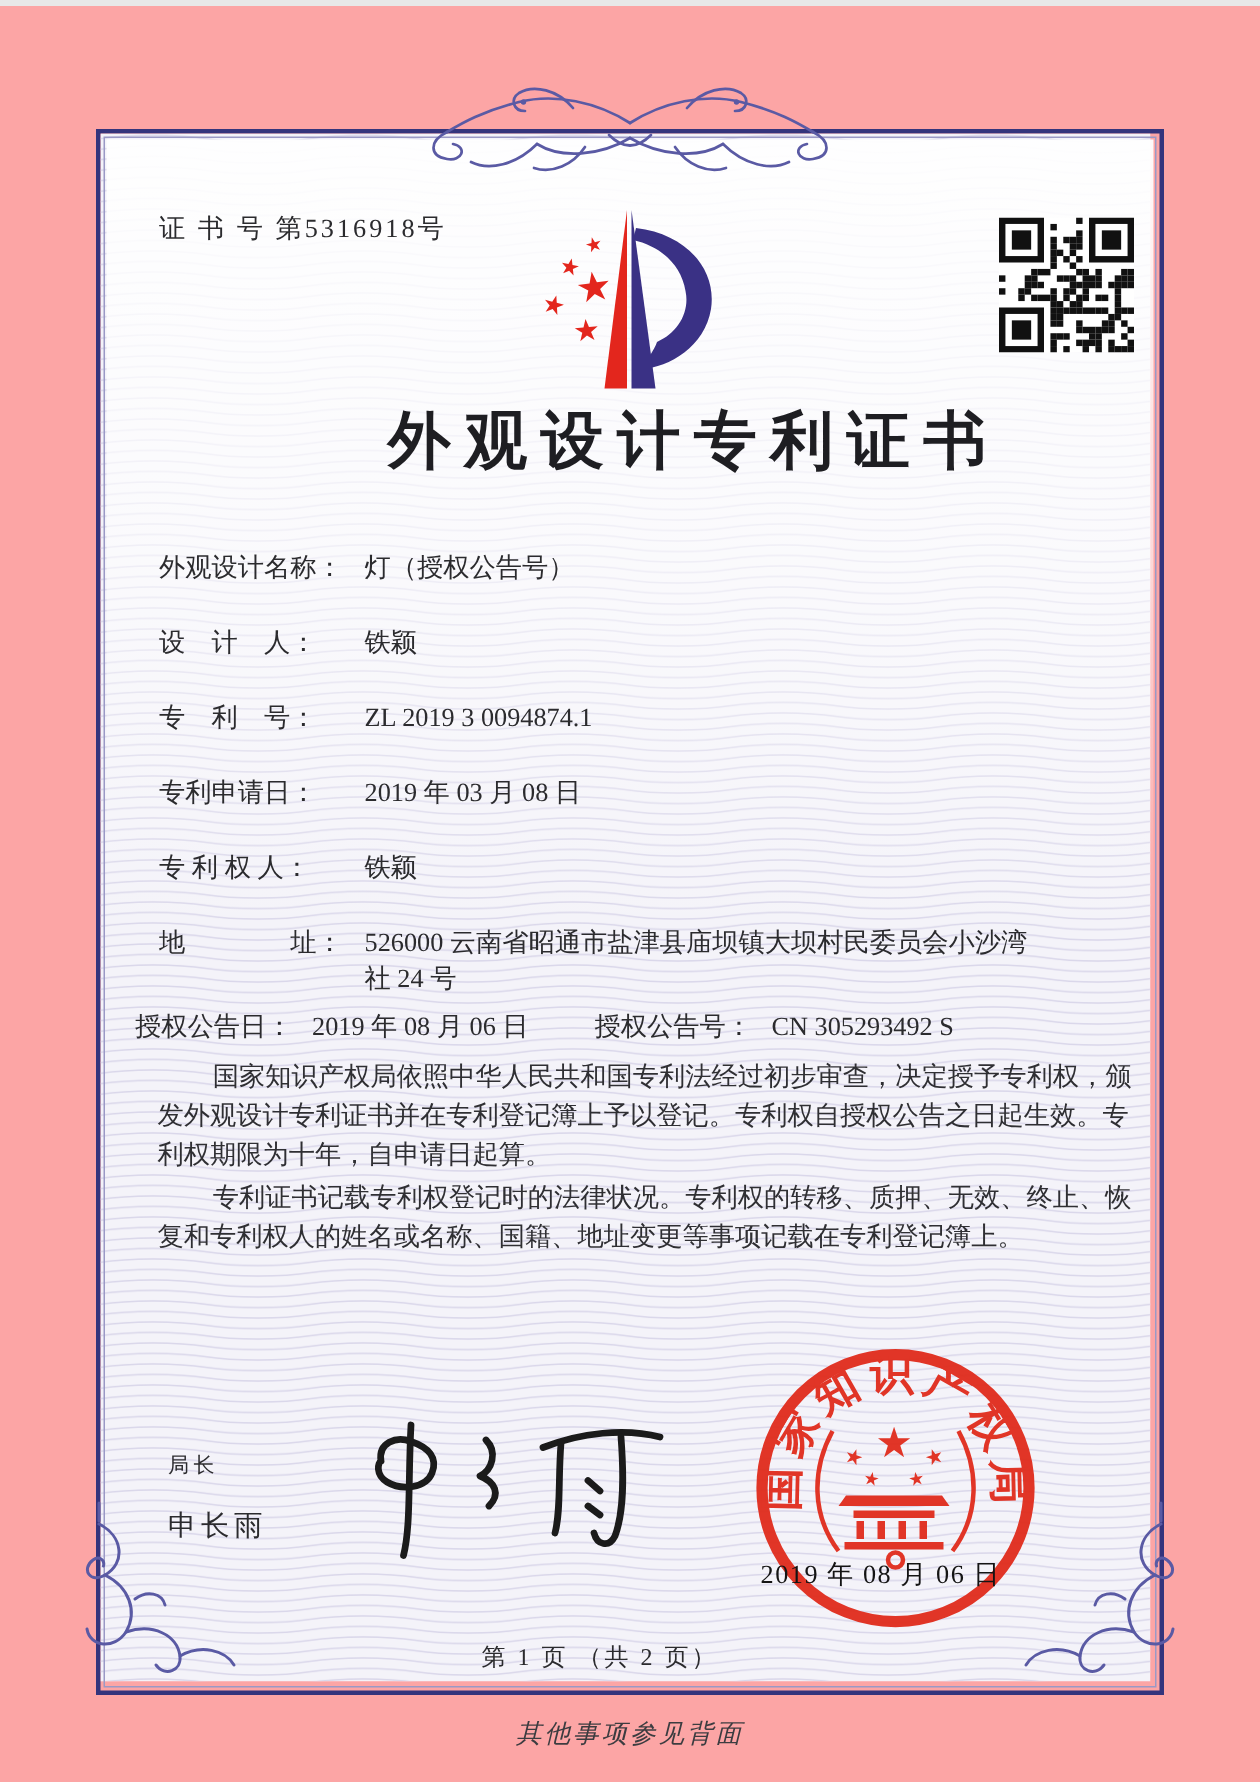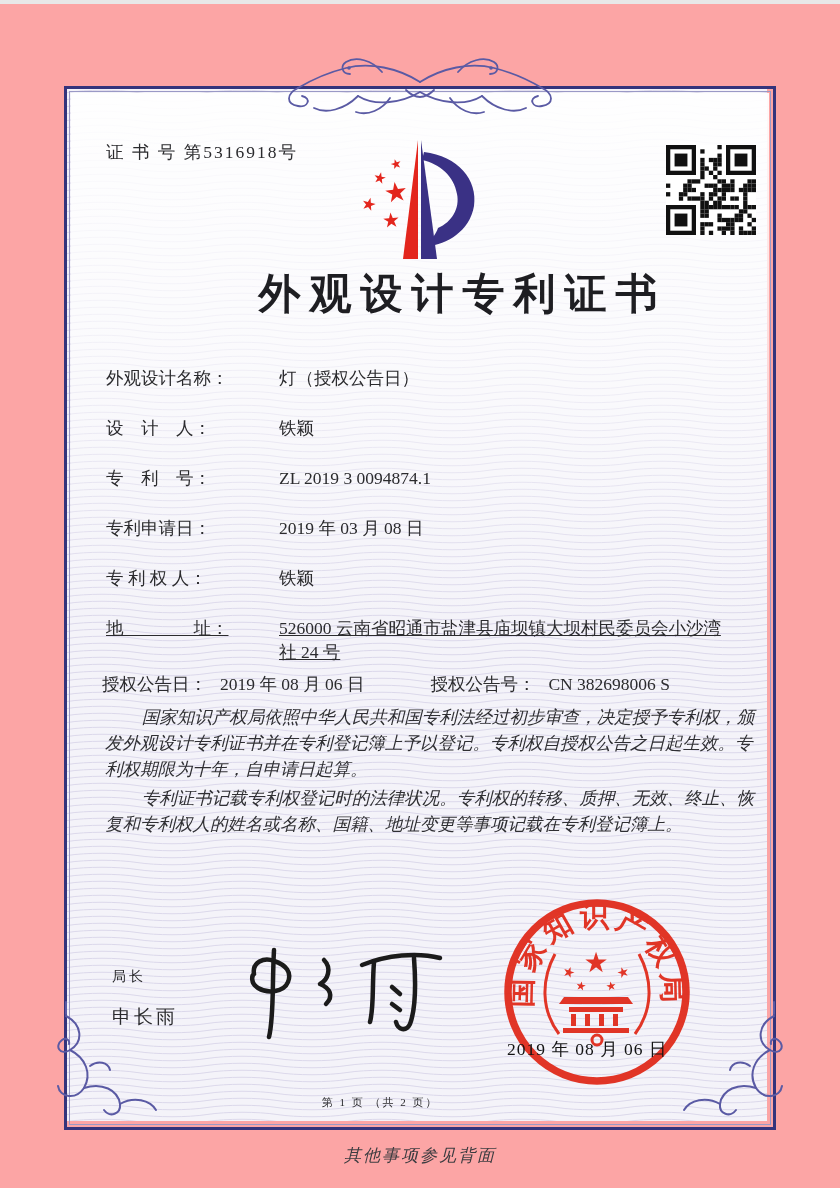--- a/index.html
+++ b/index.html
@@ -14,36 +14,36 @@
   .glare{position:absolute;inset:4px;z-index:1;
     background:linear-gradient(180deg,rgba(255,255,255,.95) 0%,rgba(255,255,255,.6) 26%,rgba(255,255,255,0) 52%);}
   .ornament{position:absolute;z-index:4;}
   .content{position:absolute;inset:0;z-index:3;}
   .cert-number{position:absolute;left:106px;top:136px;font-size:17.5px;letter-spacing:2px;}
   .logo{position:absolute;left:346px;top:128px;}
   .qr{position:absolute;left:666px;top:141px;}
   .title{position:absolute;left:64px;top:262px;width:788px;text-align:center;
     font-size:42px;font-weight:bold;letter-spacing:9px;text-indent:9px;color:#1e1e22;}
   .fields{position:absolute;left:106px;top:362px;width:660px;font-size:17.5px;}
-  .field-row{display:flex;margin-bottom:26px;line-height:24px;gap:36px;}
-  .field-row.address{margin-bottom:12px;text-decoration:underline;}
+  .field-row{display:flex;margin-bottom:26px;line-height:24px;}
+  .field-row.address{margin-bottom:12px;}
   .field-label{flex:0 0 137px;white-space:pre;}
   .field-value{max-width:442px;}
-  .grant-row{position:absolute;left:102px;top:668px;width:660px;font-size:17.5px;display:flex;line-height:24px;gap:22px;}
+  .grant-row{position:absolute;left:90px;top:668px;width:660px;font-size:17.5px;display:flex;line-height:24px;}
   .grant-pair{display:flex;}
   .grant-pair .field-label{flex:0 0 118px;}
   .grant-pair.right{margin-left:44px;justify-content:flex-end;}
   .paragraphs{position:absolute;left:105px;top:700px;width:654px;font-size:17.5px;line-height:26px;color:#2f2f33;}
-  .paragraphs p{margin:0 0 3px 0;text-indent:2.1em;font-style:italic;}
+  .paragraphs p{margin:0 0 3px 0;text-indent:2.1em;}
   .sig-title{position:absolute;left:112px;top:964px;font-size:14px;letter-spacing:3px;}
   .sig-name{position:absolute;left:112px;top:1000px;font-size:19px;letter-spacing:3px;}
   .sig-script{position:absolute;left:222px;top:928px;z-index:3;}
   .seal{position:absolute;left:497px;top:888px;z-index:3;opacity:.94;}
   .seal-date{position:absolute;left:507px;top:1033px;font-size:17.5px;letter-spacing:1px;color:#141414;z-index:5;}
-  .page-footer{position:absolute;left:64px;top:1091px;width:632px;text-align:center;font-size:11px;letter-spacing:2px;}
+  .page-footer{position:absolute;left:64px;top:1091px;width:632px;text-align:center;font-size:16px;letter-spacing:2px;padding-left:20px;}
   .back-note{position:absolute;left:64px;top:1140px;width:712px;text-align:center;font-size:17px;color:#3c3c40;letter-spacing:2px;font-style:italic;}
   .star{font-family:"DejaVu Sans",sans-serif;}
 </style>
 </head>
 <body>
 
 <div class="page">
 
   <div class="frame">
     <svg class="guilloche" width="700" height="1032" xmlns="http://www.w3.org/2000/svg">
@@ -248,21 +248,21 @@
         <rect x="0" y="60" width="30" height="30" fill="#111111"></rect>
         <rect x="4.285714285714286" y="64.28571428571428" width="21.428571428571427" height="21.428571428571427" fill="#ffffff"></rect>
         <rect x="8.571428571428571" y="68.57142857142857" width="12.857142857142858" height="12.857142857142858" fill="#111111"></rect>
       </svg>
 
     <div class="title">外观设计专利证书</div>
 
     <div class="fields">
       <div class="field-row">
         <span class="field-label">外观设计名称：</span>
-        <span class="field-value">灯（授权公告日）</span>
+        <span class="field-value">灯（授权公告号）</span>
       </div>
       <div class="field-row">
         <span class="field-label">设　计　人：</span>
         <span class="field-value">铁颖</span>
       </div>
       <div class="field-row">
         <span class="field-label">专　利　号：</span>
         <span class="field-value">ZL 2019 3 0094874.1</span>
       </div>
       <div class="field-row">
@@ -279,21 +279,21 @@
       </div>
     </div>
 
     <div class="grant-row">
       <div class="grant-pair">
         <span class="field-label">授权公告日：</span>
         <span class="field-value">2019 年 08 月 06 日</span>
       </div>
       <div class="grant-pair right">
         <span class="field-label">授权公告号：</span>
-        <span class="field-value">CN 382698006 S</span>
+        <span class="field-value">CN 305293492 S</span>
       </div>
     </div>
 
     <div class="paragraphs">
       <p>国家知识产权局依照中华人民共和国专利法经过初步审查，决定授予专利权，颁发外观设计专利证书并在专利登记簿上予以登记。专利权自授权公告之日起生效。专利权期限为十年，自申请日起算。</p>
       <p>专利证书记载专利权登记时的法律状况。专利权的转移、质押、无效、终止、恢复和专利权人的姓名或名称、国籍、地址变更等事项记载在专利登记簿上。</p>
     </div>
 
     <div class="sig-title">局长</div>
     <div class="sig-name">申长雨</div>

